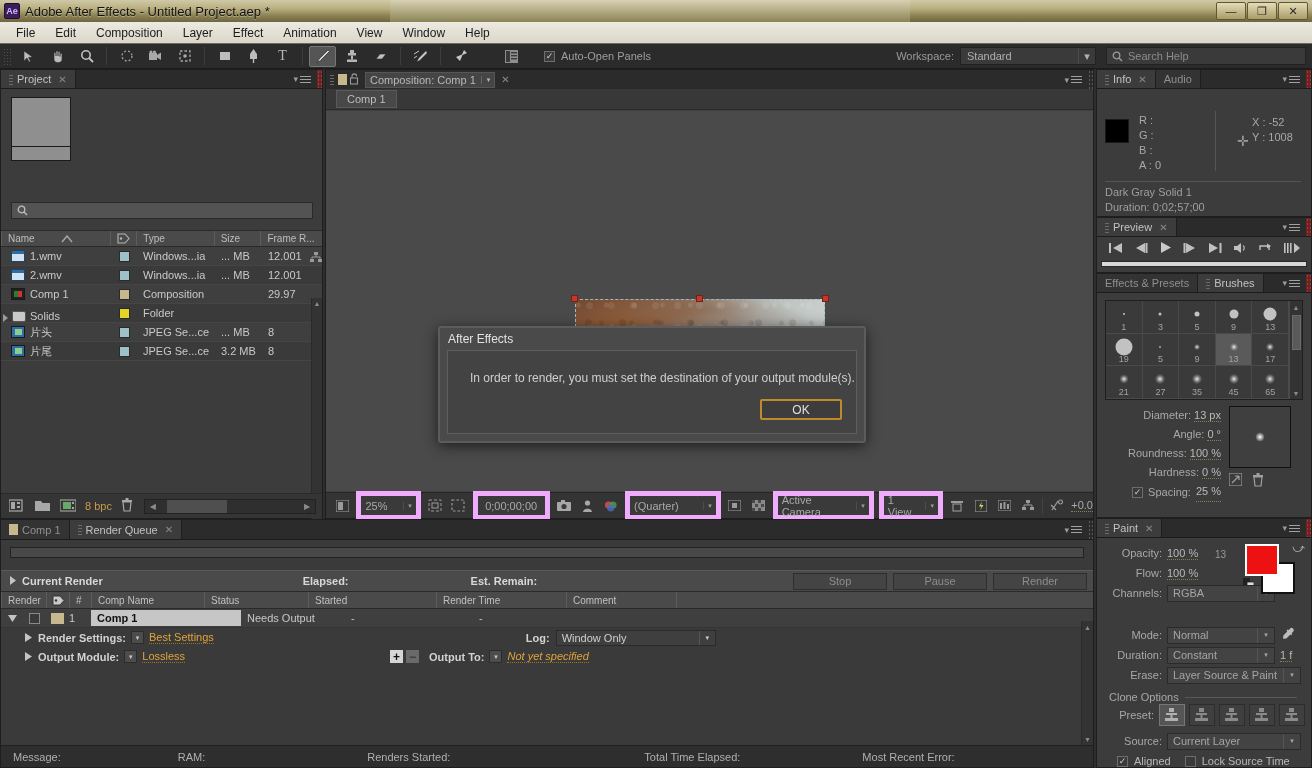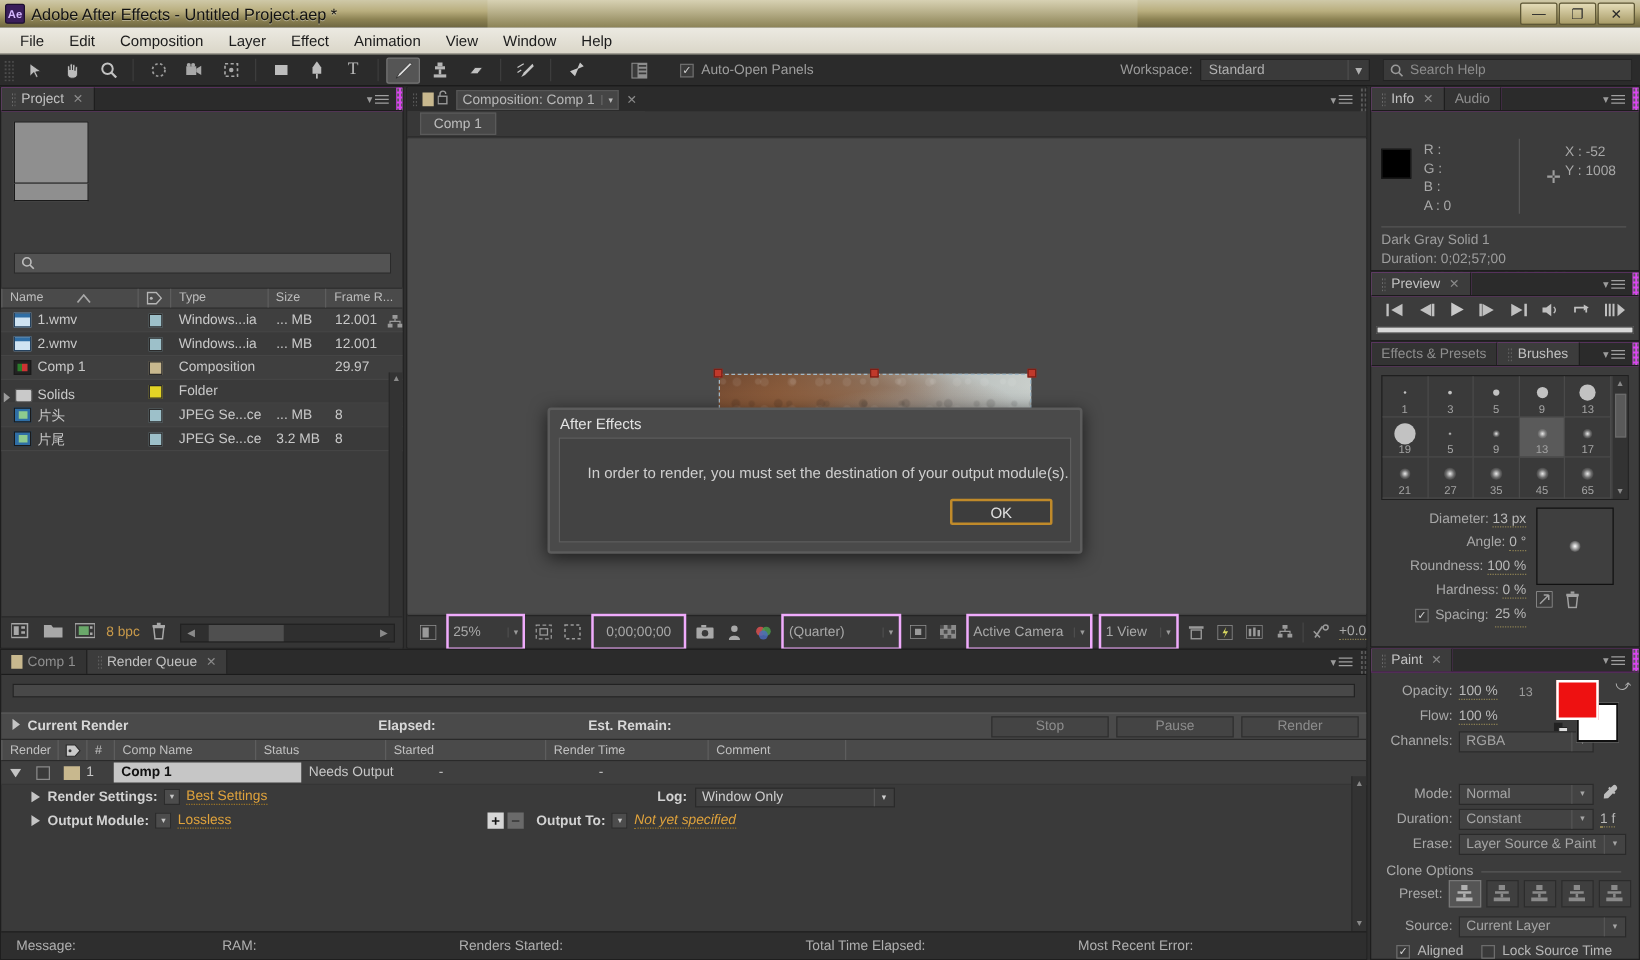--- a/index.html
+++ b/index.html
@@ -85,21 +85,21 @@
     width:200px; height:18px; margin-left:10px; background:#3a3a3a; border:1px solid #222;
     display:flex; align-items:center; padding-left:5px; gap:5px; font-size:11px; color:#8d8d8d;
   }
   .auto-open { display:flex; align-items:center; gap:6px; margin-left:18px; font-size:11px; color:#9e9e9e;}
   .chk { width:11px; height:11px; border:1px solid #6d6d6d; background:#3a3a3a;
     display:flex; align-items:center; justify-content:center; font-size:9px; color:#cfcfcf; }
 
   
   .panel { position:absolute; background:#3c3c3c; border:1px solid #1e1e1e; }
   .panel-tabs {
-    height:19px; background:#d946ef; display:flex; align-items:stretch;
+    height:19px; background:#7f1d1d; display:flex; align-items:stretch;
     border-bottom:1px solid #1b1b1b;
   }
   .tab {
     display:flex; align-items:center; gap:4px; padding:0 8px;
     font-size:11px; color:#8f8f8f; background:#333; border-right:1px solid #1e1e1e;
     position:relative;
   }
   .tab.active { background:#3c3c3c; color:#c2c2c2; }
   .tab .grip { width:4px; height:11px;
     background-image: radial-gradient(#6a6a6a 40%, transparent 41%);
@@ -190,21 +190,21 @@
     font-family:"DejaVu Sans", sans-serif;
     text-shadow:1px 1px 0 rgba(180,90,110,.5);
   }
   .handle { position:absolute; width:7px; height:7px; background:#c0392b; border:1px solid #7a1f16;}
   .sel-box { position:absolute; inset:0; border:1px dashed #9fb8c8; }
   .comp-bottom {
     position:absolute; left:0; bottom:0; width:100%; height:26px; background:#343434;
     border-top:1px solid #252525; display:flex; align-items:center; gap:5px; padding-left:7px;
   }
   .cb-btn { width:20px;height:18px;display:flex;align-items:center;justify-content:center;color:#9a9a9a;}
-  .cb-field { height:29px; background:#3a3a3a; border:2px solid #f0abfc; display:flex; align-items:center;
+  .cb-field { height:29px; background:#3a3a3a; border:5px solid #f0abfc; display:flex; align-items:center;
     padding:0 4px; font-size:11px; color:#a9a9a9; gap:5px;}
   .cb-field .arrowbox{ border-left:1px solid #4d4d4d; padding-left:4px; color:#9a9a9a; font-size:7px;}
   .cb-sep{width:1px;height:16px;background:#444;}
 
   
   #info-panel { left:1096px; top:69px; width:216px; height:148px; }
   .info-body { padding:6px 8px; position:relative; }
   .info-swatch{ width:24px; height:24px; background:#000; border:1px solid #1a1a1a; position:absolute; left:8px; top:30px;}
   .info-rgb{ position:absolute; left:42px; top:24px; font-size:11px; line-height:15px; color:#a8a8a8;}
   .info-vline{ position:absolute; left:118px; top:22px; width:1px; height:60px; background:#565656;}

